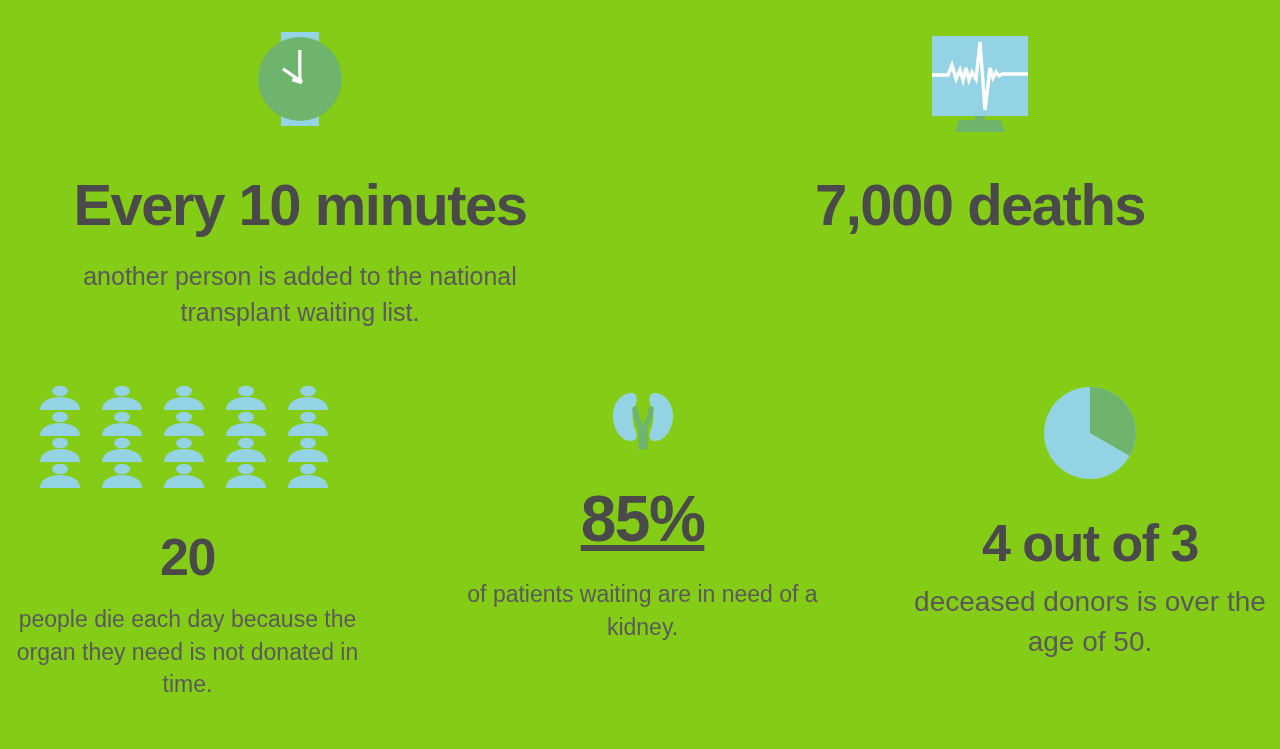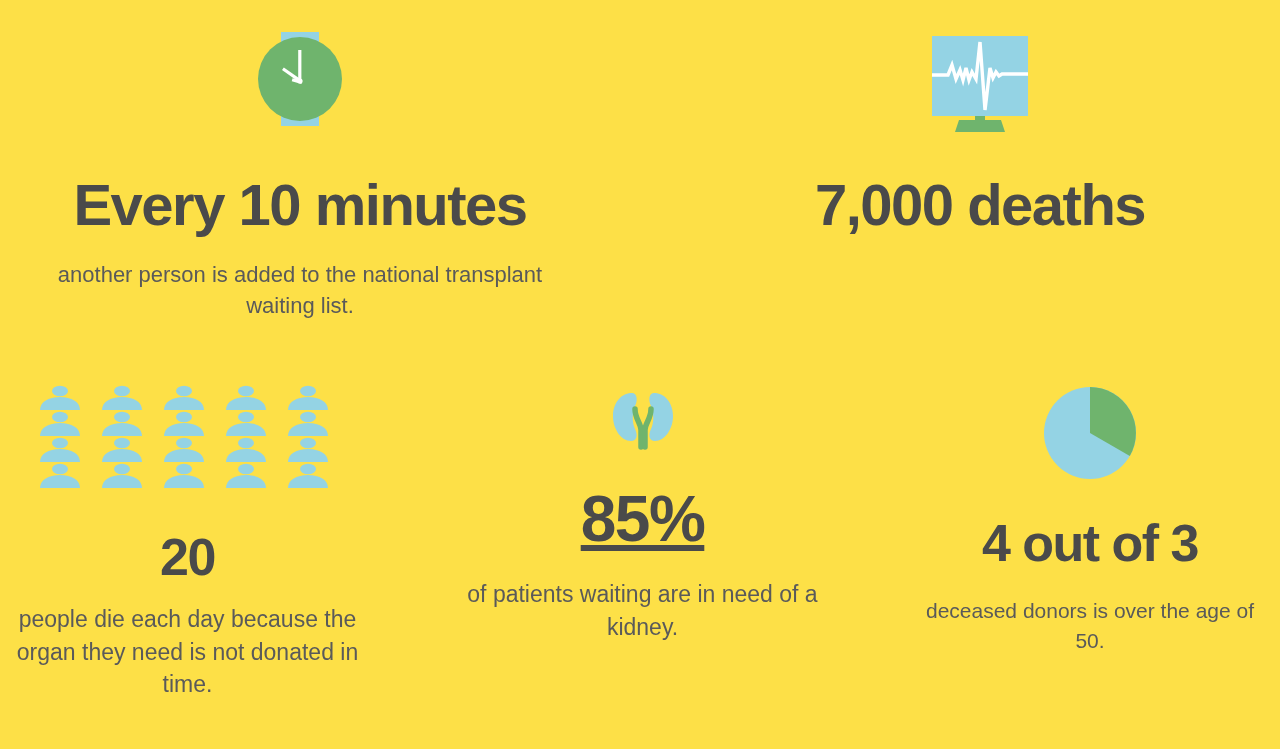--- a/index.html
+++ b/index.html
@@ -10,21 +10,21 @@
     height: 749px;
     background: #ffffff;
     font-family: "Liberation Sans", sans-serif;
     overflow: hidden;
   }
 
   .infographic {
     position: relative;
     width: 1280px;
     height: 749px;
-    background: #fde047;
+    background: #84cc16;
   }
 
   
   .stat {
     position: absolute;
     display: flex;
     flex-direction: column;
     align-items: center;
   }
 
@@ -57,25 +57,25 @@
   #block-twenty    { left: 0px;   top: 385px; width: 375px; }
   #block-kidney    { left: 445px; top: 385px; width: 395px; }
   #block-oneofthree{ left: 900px; top: 385px; width: 380px; }
 
   #block-minutes .headline    { font-size: 58px; margin-top: 38px; }
   #block-deaths  .headline    { font-size: 58px; margin-top: 38px; }
   #block-twenty  .headline    { font-size: 52px; margin-top: 42px; }
   #block-kidney  .headline    { font-size: 64px; margin-top: 32px; text-decoration: underline; }
   #block-oneofthree .headline { font-size: 52px; margin-top: 32px; }
 
-  #block-minutes .body-text    { font-size: 22px; margin-top: 25px; width: 520px; }
+  #block-minutes .body-text    { font-size: 25px; margin-top: 25px; width: 520px; }
   #block-deaths  .body-text    { font-size: 23px; margin-top: 25px; width: 560px; }
   #block-twenty  .body-text    { font-size: 23px; margin-top: 20px; width: 360px; }
   #block-kidney  .body-text    { font-size: 23px; margin-top: 27px; width: 370px; }
-  #block-oneofthree .body-text { font-size: 21px; margin-top: 27px; width: 360px; }
+  #block-oneofthree .body-text { font-size: 28px; margin-top: 13px; width: 360px; }
 
   
   .watch { width: 110px; height: 110px; }
 
   
   .monitor { width: 110px; height: 110px; }
 
   
   .people-grid {
     display: grid;

